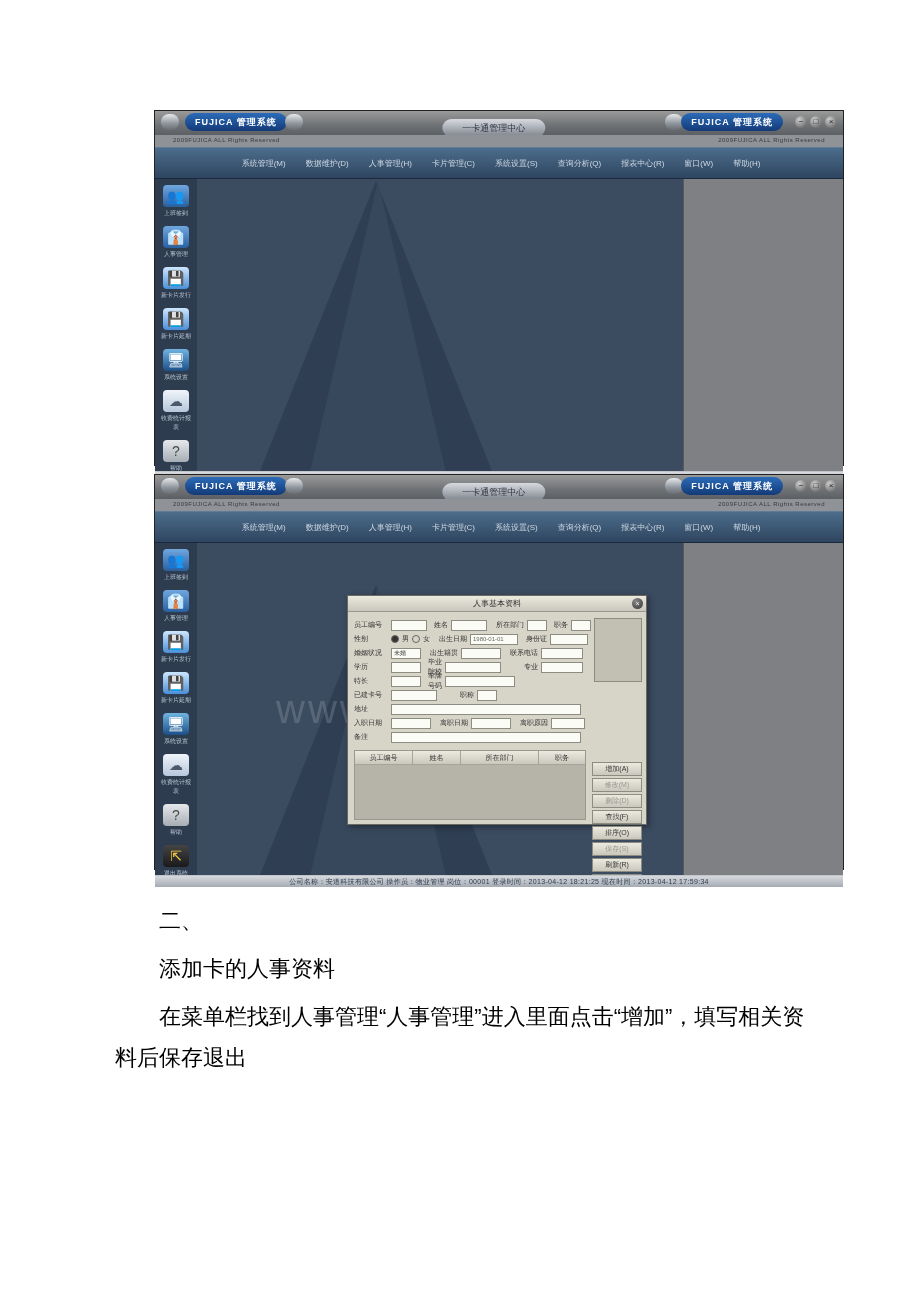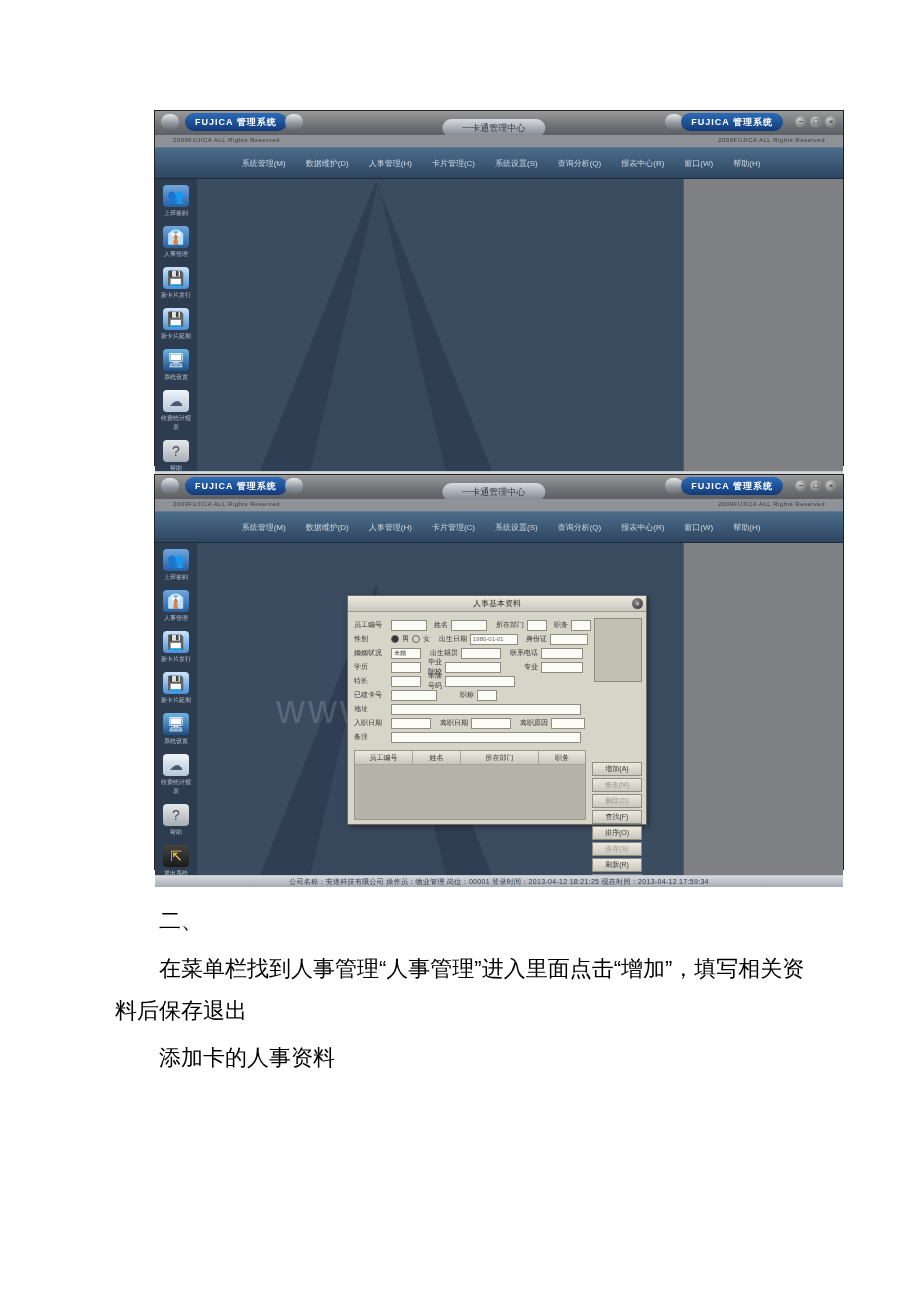--- a/index.html
+++ b/index.html
@@ -447,15 +447,15 @@
     </div>
     <div class="rightpanel"></div>
   </div>
   <div class="statusbar">
     <span>公司名称：安道科技有限公司   操作员：物业管理   岗位：00001   登录时间：2013-04-12 18:21:25   现在时间：2013-04-12 17:59:34</span>
   </div>
 </div>
 
 <div class="doc-text">
   <p class="indent">二、</p>
+  <p class="indent">添加卡的人事资料</p>
   <p class="indent">在菜单栏找到人事管理“人事管理”进入里面点击“增加”，填写相关资料后保存退出</p>
-  <p class="indent">添加卡的人事资料</p>
 </div>
 
 </body></html>

